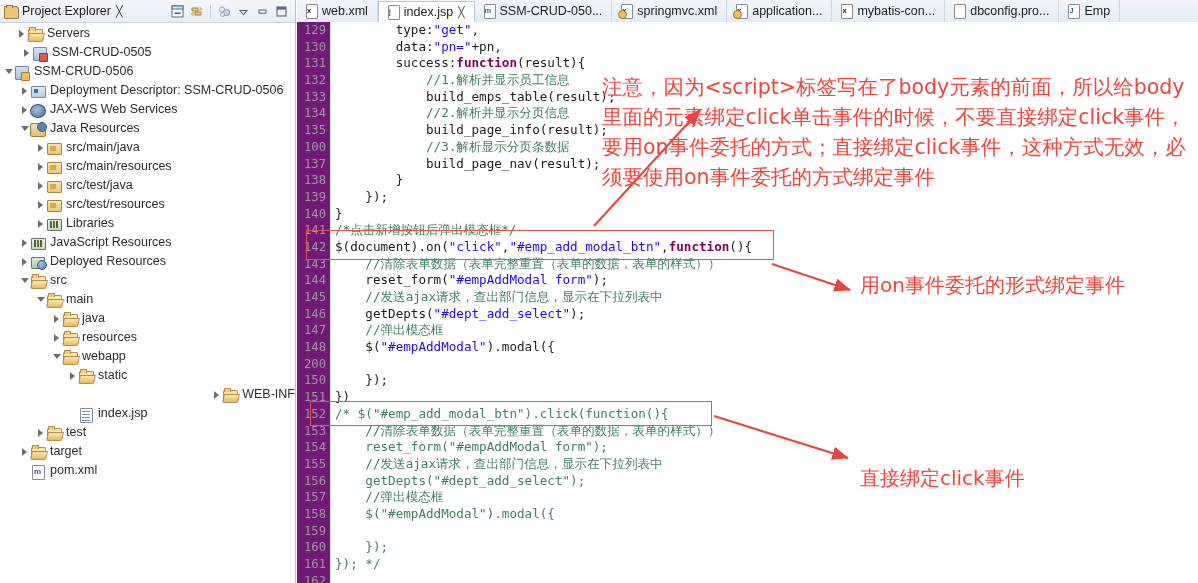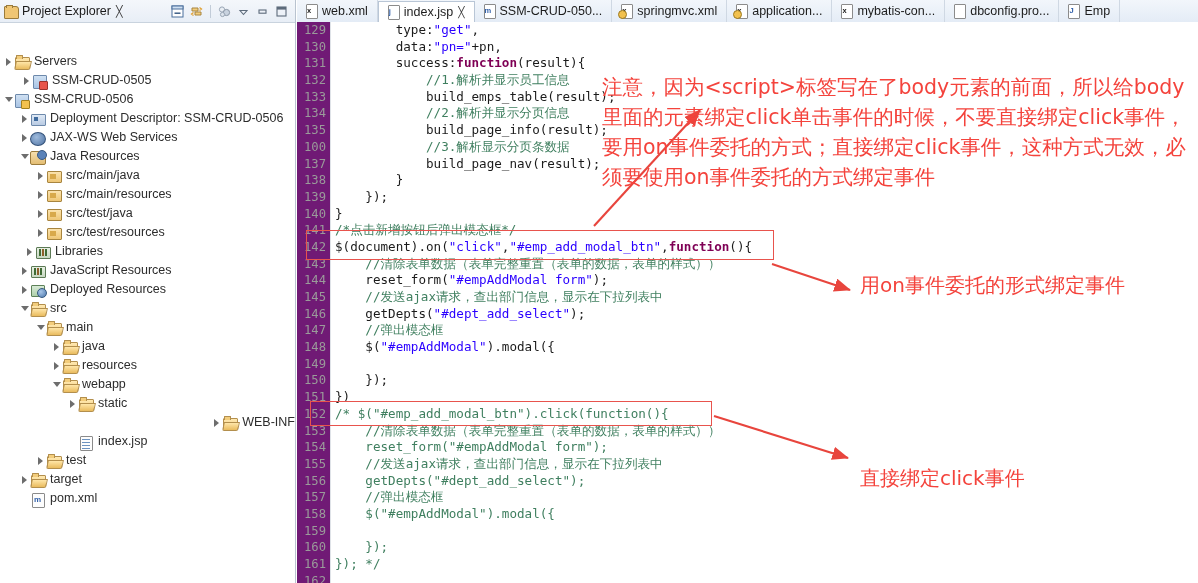--- a/index.html
+++ b/index.html
@@ -299,21 +299,21 @@
         <span class="tool">
           <svg width="15" height="15" viewBox="0 0 15 15">
               <rect x="3" y="3" width="9" height="9" fill="none" stroke="#5d6b7b" stroke-width="1.1"></rect>
               <rect x="3" y="3" width="9" height="2.6" fill="#5d6b7b"></rect>
             </svg>
         </span>
       </div>
     </div>
 
     <div class="tree" id="tree">
-        <div class="row" style="padding-left: 3px; margin-top: 28px;">
+        <div class="row" style="padding-left: 16px;">
           <span class="arrow closed"></span>
           <span class="ico">
             <span class="ic-folder-open"></span>
           </span>
           <span class="lbl">Servers</span>
         </div>
         <div class="row" style="padding-left: 21px;">
           <span class="arrow closed"></span>
           <span class="ico">
             <span class="ic-proj"></span>
@@ -369,21 +369,21 @@
           </span>
           <span class="lbl">src/test/java</span>
         </div>
         <div class="row" style="padding-left: 35px;">
           <span class="arrow closed"></span>
           <span class="ico">
             <span class="ic-pkg"></span>
           </span>
           <span class="lbl">src/test/resources</span>
         </div>
-        <div class="row" style="padding-left: 24px; align-items: center;">
+        <div class="row" style="padding-left: 35px; align-items: center;">
           <span class="arrow closed"></span>
           <span class="ico">
             <span class="ic-lib"></span>
           </span>
           <span class="lbl">Libraries</span>
         </div>
         <div class="row" style="padding-left: 19px;">
           <span class="arrow closed"></span>
           <span class="ico">
             <span class="ic-lib"></span>
@@ -554,21 +554,21 @@
           <div class="ln">139</div>
           <div class="ln">140</div>
           <div class="ln">141</div>
           <div class="ln">142</div>
           <div class="ln">143</div>
           <div class="ln">144</div>
           <div class="ln">145</div>
           <div class="ln">146</div>
           <div class="ln">147</div>
           <div class="ln">148</div>
-          <div class="ln">149</div>
+          <div class="ln">200</div>
           <div class="ln">150</div>
           <div class="ln">151</div>
           <div class="ln">152</div>
           <div class="ln">153</div>
           <div class="ln">154</div>
           <div class="ln">155</div>
           <div class="ln">156</div>
           <div class="ln">157</div>
           <div class="ln">158</div>
           <div class="ln">159</div>

